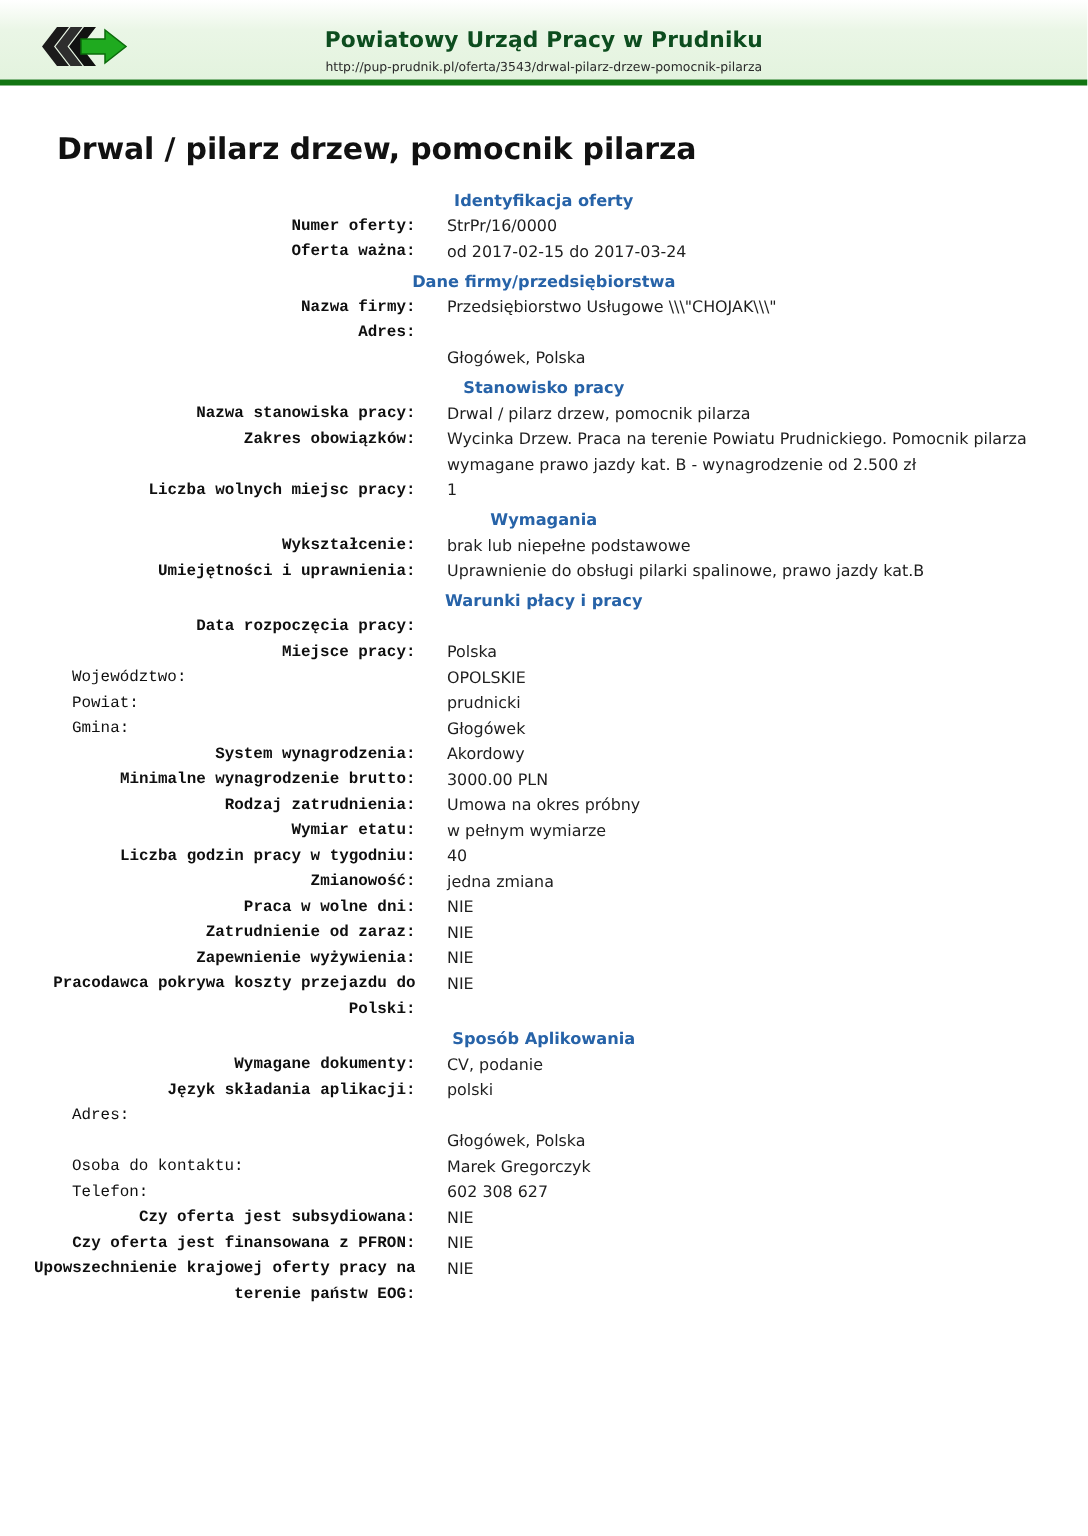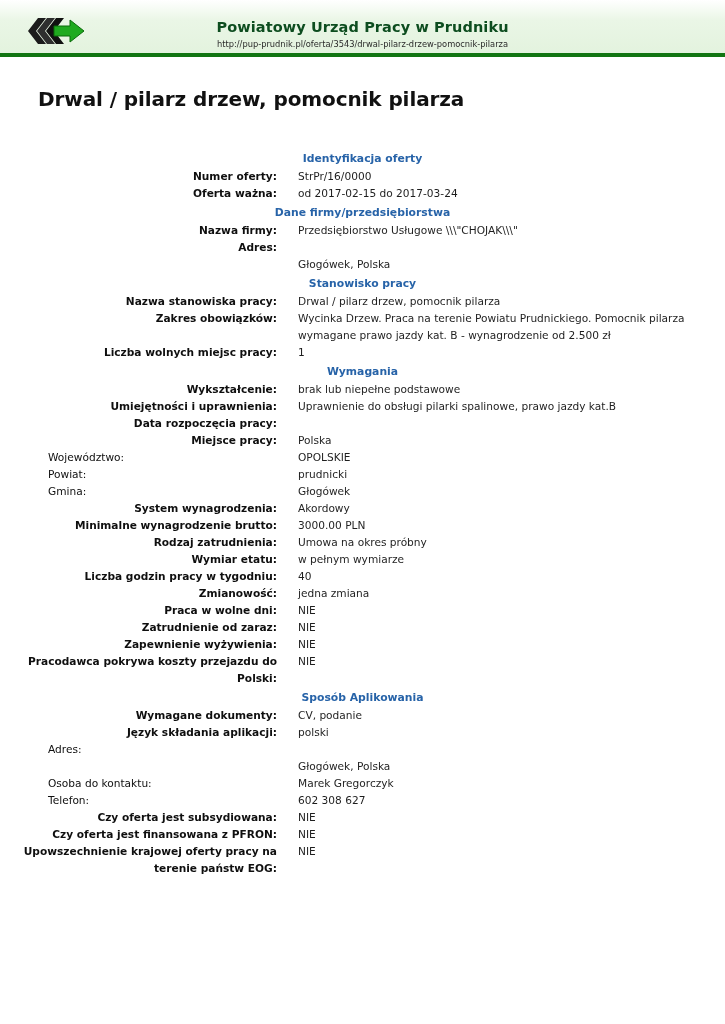--- a/index.html
+++ b/index.html
@@ -54,21 +54,21 @@
   .page-title {
     font-size: 20px;
     font-weight: bold;
     color: #111111;
     margin: 30px 0 0 38px;
     letter-spacing: -.1px;
   }
 
   
   .detail-table {
-    margin-top: 37px;
+    margin-top: 12px;
     width: 725px;
     border-collapse: collapse;
     table-layout: fixed;
   }
   .detail-table td {
     vertical-align: top;
     padding: 0;
     font-size: 10.6px;
     line-height: 17px;
   }
@@ -83,20 +83,21 @@
     font-size: 10.8px;
     line-height: 19px;
     padding-top: 1px;
   }
 
   .lbl {
     text-align: right;
     font-weight: bold;
     color: #0f0f0f;
     padding-left: 6px;
+    font-family: Liberation Mono, monospace;
   }
   .lbl.plain {
     text-align: left;
     font-weight: normal;
     padding-left: 48px;
   }
   .val {
     text-align: left;
     color: #1e1e1e;
     padding-right: 38px;
@@ -183,20 +184,23 @@
       <tr>
         <td class="lbl">Wykształcenie:</td>
         <td></td>
         <td class="val">brak lub niepełne podstawowe</td>
       </tr>
       <tr>
         <td class="lbl">Umiejętności i uprawnienia:</td>
         <td></td>
         <td class="val">Uprawnienie do obsługi pilarki spalinowe, prawo jazdy kat.B</td>
       </tr>
+      <tr class="section-row">
+        <td colspan="3">Warunki płacy i pracy</td>
+      </tr>
       <tr>
         <td class="lbl">Data rozpoczęcia pracy:</td>
         <td></td>
         <td class="val"></td>
       </tr>
       <tr>
         <td class="lbl">Miejsce pracy:</td>
         <td></td>
         <td class="val">Polska</td>
       </tr>

